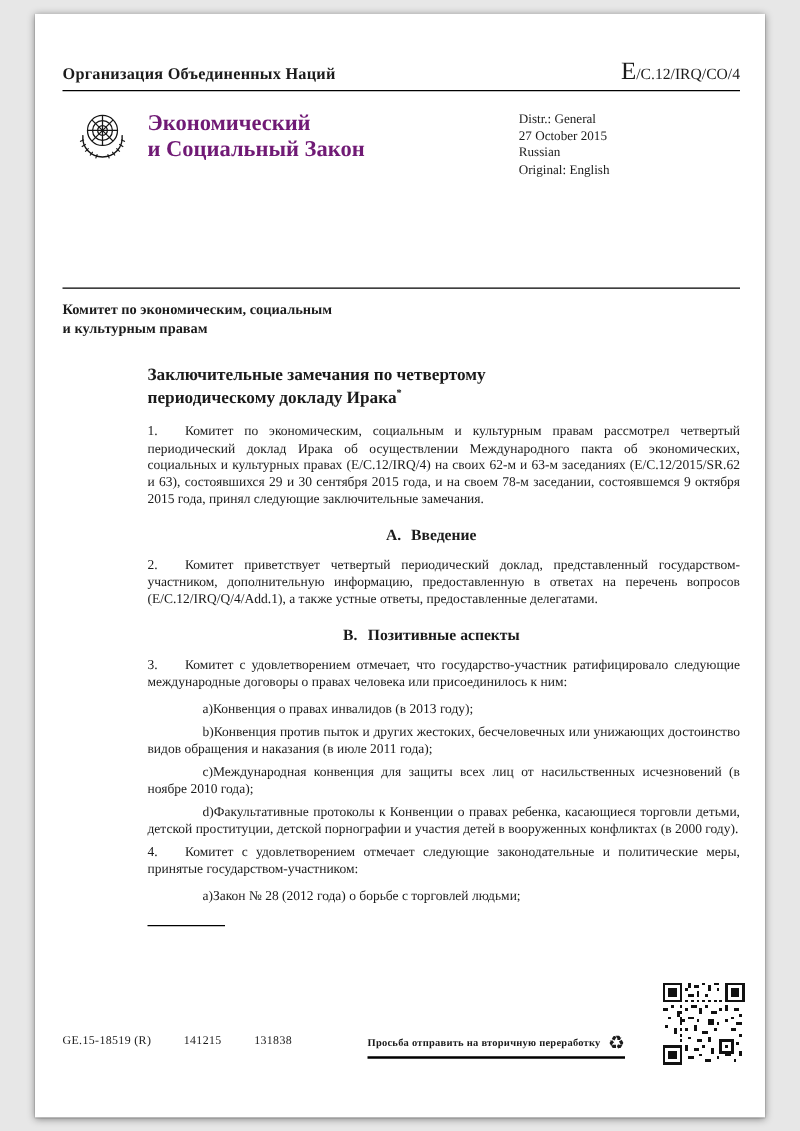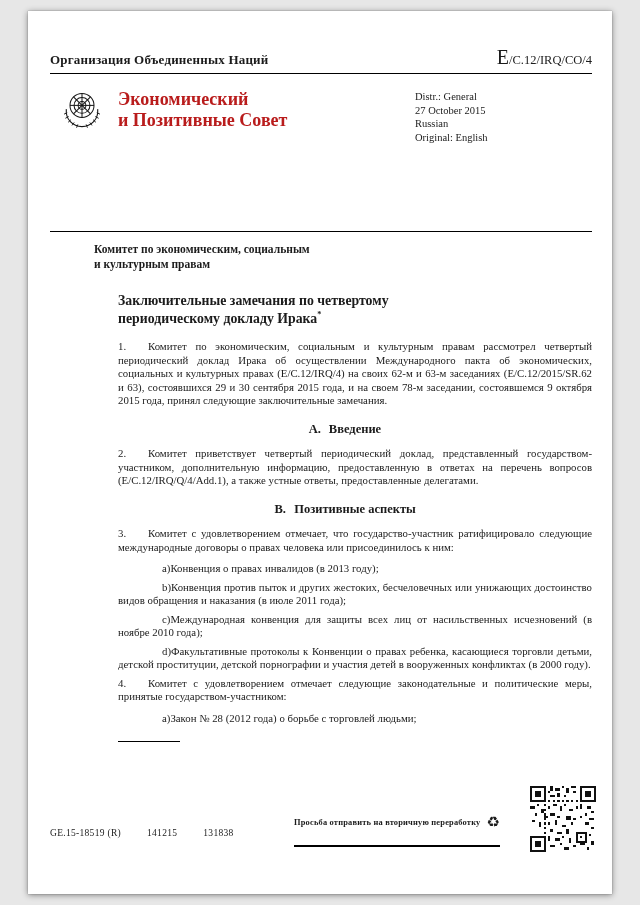--- a/index.html
+++ b/index.html
@@ -30,25 +30,25 @@
 
   
   .masthead {
     display:flex; align-items:flex-start;
     margin-top:12px; min-height:146px;
     border-bottom:1px solid #000;
   }
   .emblem { width:48px; height:48px; margin-left:8px; flex:0 0 48px; }
   .council {
     flex:1; margin-left:12px; padding-top:3px;
-    font-size:18px; font-weight:bold; line-height:1.15; color:#b91c1c;
+    font-size:18px; font-weight:bold; line-height:1.15; color:#701a75;
   }
   .distr-block { width:177px; font-size:10.5px; line-height:1.3; padding-top:4px; }
 
-  .committee { margin-top:10px; font-size:11.5px; font-weight:bold; line-height:1.3;margin-left:44px; }
+  .committee { margin-top:10px; font-size:11.5px; font-weight:bold; line-height:1.3; }
 
   .title {
     margin:20px 0 12px 68px; max-width:372px;
     font-size:13.8px; font-weight:bold; line-height:1.32;
   }
   .title sup { font-size:60%; }
 
   .body-col {
     margin-left:68px; width:474px;
     font-size:10.8px; line-height:1.25; text-align:justify;
@@ -67,21 +67,21 @@
   .footnote { margin-left:68px; font-size:8.6px; line-height:1.3; width:400px; }
   .footnote .fn-marker { display:inline-block; min-width:11px; }
 
   
   .ge-stamp { position:absolute; left:22px; bottom:56px; font-size:9.5px; letter-spacing:.3px; }
   .ge-stamp span { margin-right:26px; }
   .recycle {
     position:absolute; left:266px; bottom:47px;
     display:flex; align-items:center; gap:6px;
     font-size:8.4px; font-weight:bold; letter-spacing:.2px;
-    border-bottom:2.5px solid #000; padding-bottom:15px;
+    border-bottom:2.5px solid #000; padding-bottom:3px;
   }
   .recycle .recycle-glyph { font-family:"DejaVu Sans", sans-serif; font-size:15px; line-height:1; font-weight:normal; }
   .qr { position:absolute; right:16px; bottom:42px; width:66px; height:66px; }
 </style>
 </head>
 <body>
 
 <div class="page">
 
   <header class="doc-header">
@@ -104,21 +104,21 @@
         <g fill="none" stroke="#161616" stroke-width="1.2">
           <path d="M9 25c-1 11 7 19 17 19s18-8 17-19"></path>
         </g>
         <g fill="none" stroke="#161616" stroke-width="1">
           <path d="M10 29l-3.5 1.5M11.5 33l-3.5 2M14 36.5l-3 2.8M17.5 39.5l-2.3 3.2M21.5 41.6l-1.4 3.6M42 29l3.5 1.5M40.5 33l3.5 2M38 36.5l3 2.8M34.5 39.5l2.3 3.2M30.5 41.6l1.4 3.6"></path>
         </g>
       </svg>
     </span>
     <div class="council">
       <div>Экономический</div>
-      <div>и Позитивные Совет</div>
+      <div>и Социальный Закон</div>
     </div>
     <div class="distr-block">
       <div>Distr.: General</div>
       <div>27 October 2015</div>
       <div>Russian</div>
       <div>Original: English</div>
     </div>
   </section>
 
   <div class="committee">

